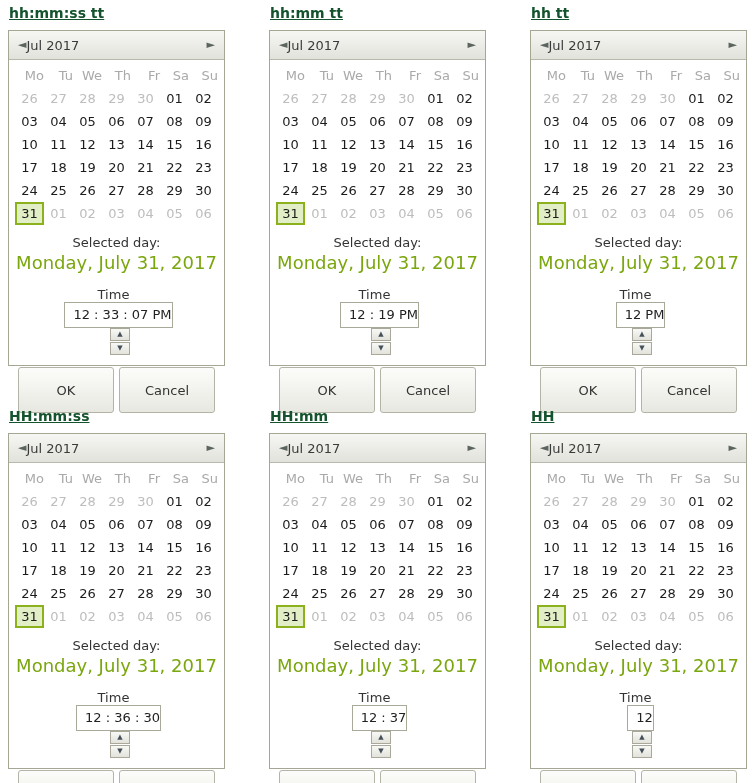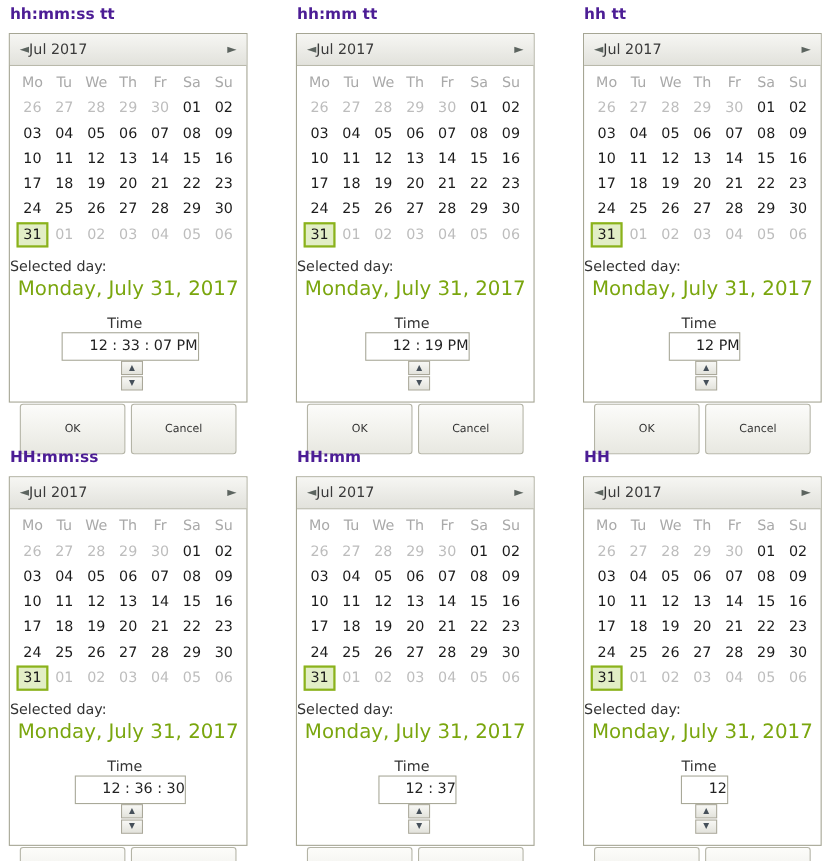--- a/index.html
+++ b/index.html
@@ -16,21 +16,22 @@
     grid-template-columns: repeat(3, 217px);
     column-gap: 44px;
     padding: 5px 0 0 8px;
   }
   .picker { margin-bottom: 42px; }
   .fmt {
     margin: 0 0 8px 1px;
     font-size: 14px;
     line-height: 17px;
     font-weight: bold;
-    color: #4c1d95;
+    color: #14532d;
+    text-decoration: underline;
   }
   .box {
     box-sizing: border-box;
     width: 217px;
     height: 336px;
     border: 1px solid var(--panel-border, #a6a694);
     background: #ffffff;
     display: flex;
     flex-direction: column;
   }
@@ -61,31 +62,31 @@
     justify-content: center;
     margin-top: 4px;
   }
   .dh, .dc {
     height: 23px;
     line-height: 23px;
     text-align: center;
     font-size: 13px;
     box-sizing: border-box;
   }
-  .dh { color: #a9a9a9; }
+  .dh { color: #a9a9a9; text-align: right; }
   .dc { color: #1c1c1c; }
   .dc.muted { color: #bdbdbd; }
   .dc.selected {
     background: var(--selected-day-bg, #e2eec6);
     border: 2px solid var(--selected-day-border, #8bb21c);
     line-height: 19px;
   }
   .sel-caption {
     margin-top: 10px;
-    text-align: left;
+    text-align: center;
     font-size: 13px;
     color: #333333;
   }
   .sel-value {
     margin-top: 2px;
     text-align: center;
     font-size: 18px;
     color: var(--selected-text-green, #7aa60e);
   }
   .time-row {
@@ -99,21 +100,21 @@
     color: #333333;
     margin-right: 10px;
   }
   .time-input {
     flex: 1;
     height: 26px;
     line-height: 24px;
     box-sizing: border-box;
     border: 1px solid #a9a999;
     background: #ffffff;
-    padding-left: 24px;
+    padding-left: 8px;
     font-size: 13px;
     color: #222222;
     white-space: nowrap;
     overflow: hidden;
   }
   .spinner {
     margin-left: 3px;
     display: flex;
     flex-direction: column;
     justify-content: center;
@@ -140,21 +141,21 @@
     margin: 12px 9px 0 9px;
   }
   .btn {
     width: 96px;
     height: 46px;
     box-sizing: border-box;
     border: 1px solid #b4b4a6;
     border-radius: 3px;
     background: linear-gradient(#fcfcfa, #e8e8e1);
     font-family: "DejaVu Sans", "Liberation Sans", sans-serif;
-    font-size: 10px;
+    font-size: 13px;
     color: #333333;
   }
 </style>
 </head>
 <body>
 
 <div class="pickers-grid" id="pickers">
   <section class="picker">
     <h3 class="fmt">hh:mm:ss tt</h3>
     <div class="box">

